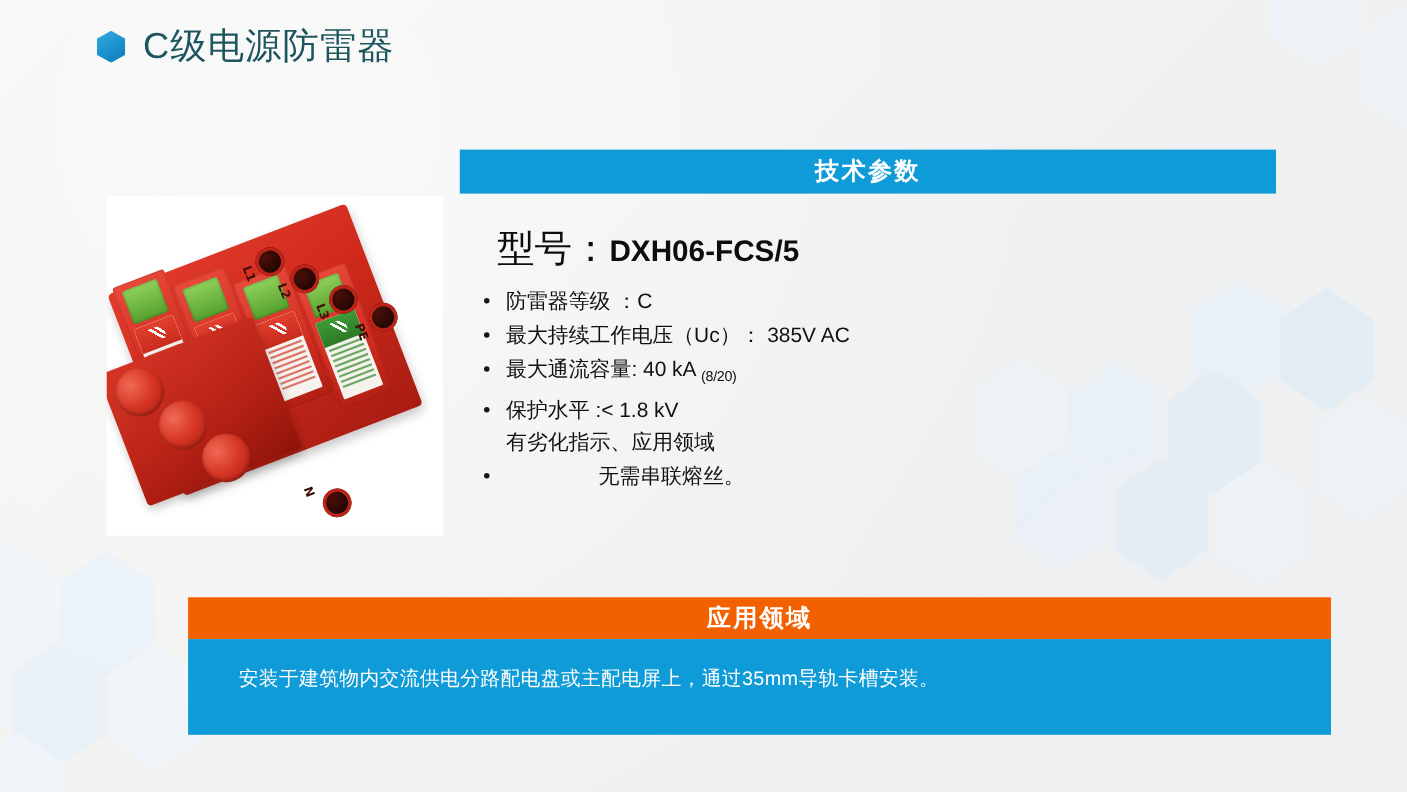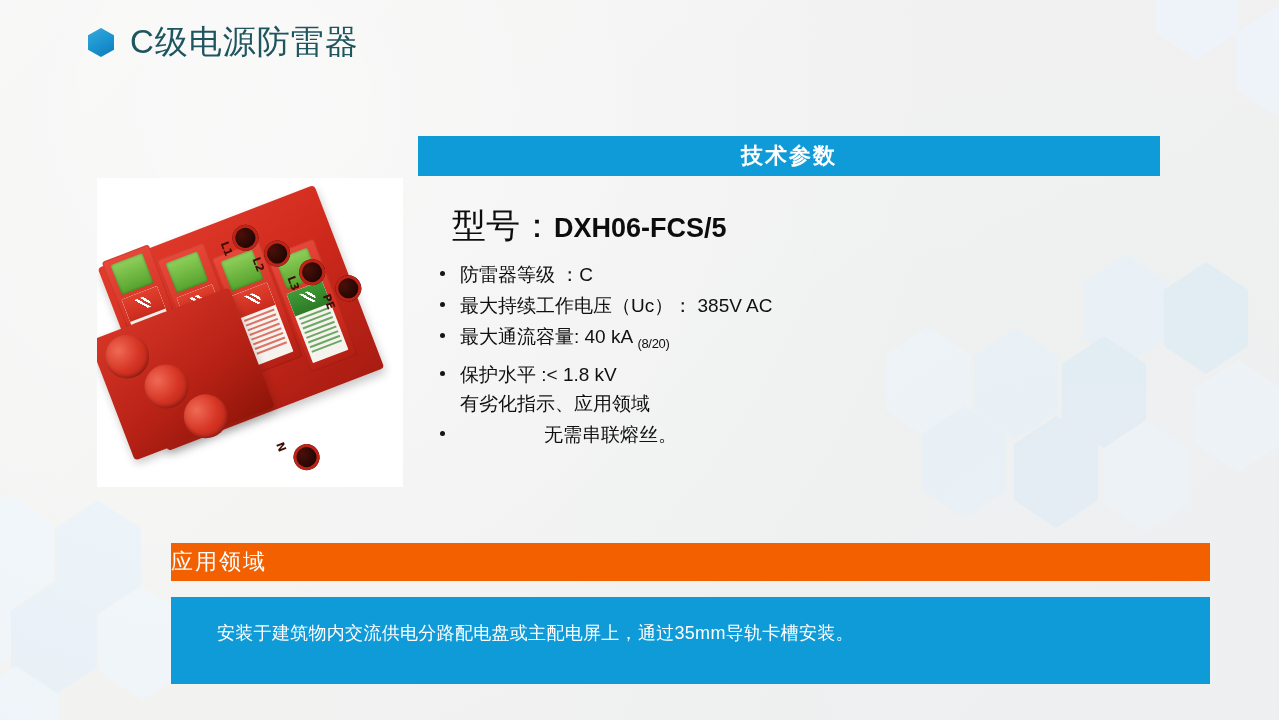--- a/index.html
+++ b/index.html
@@ -280,37 +280,36 @@
     width: 1039px;
     z-index: 3;
   }
   #app-header {
     height: 38px;
     background: #f36000;
   }
   #app-header-label {
     color: #ffffff;
     font-size: 22px;
-    font-weight: normal;
+    font-weight: bold;
     line-height: 38px;
-    text-align: left;
+    text-align: center;
     letter-spacing: 2px;
     border-radius: 19px;
   }
   #app-body {
     height: 87px;
     background: #0f9bd7;
   }
   #app-body-text {
     color: #ffffff;
     font-size: 18px;
     line-height: 22px;
     padding: 25px 0 0 46px;
     letter-spacing: .3px;
-    margin-top: 16px;
   }
 </style>
 </head>
 <body>
 
 <div id="slide">
 
   <div class="hexfield" style="right:-40px; top:240px; width:460px; height:330px;">
     <div class="hex lite" style="left:218px; top:14px;  width:98px; height:112px;"></div>
     <div class="hex" style="left:298px; top:22px;  width:98px; height:112px;"></div>

